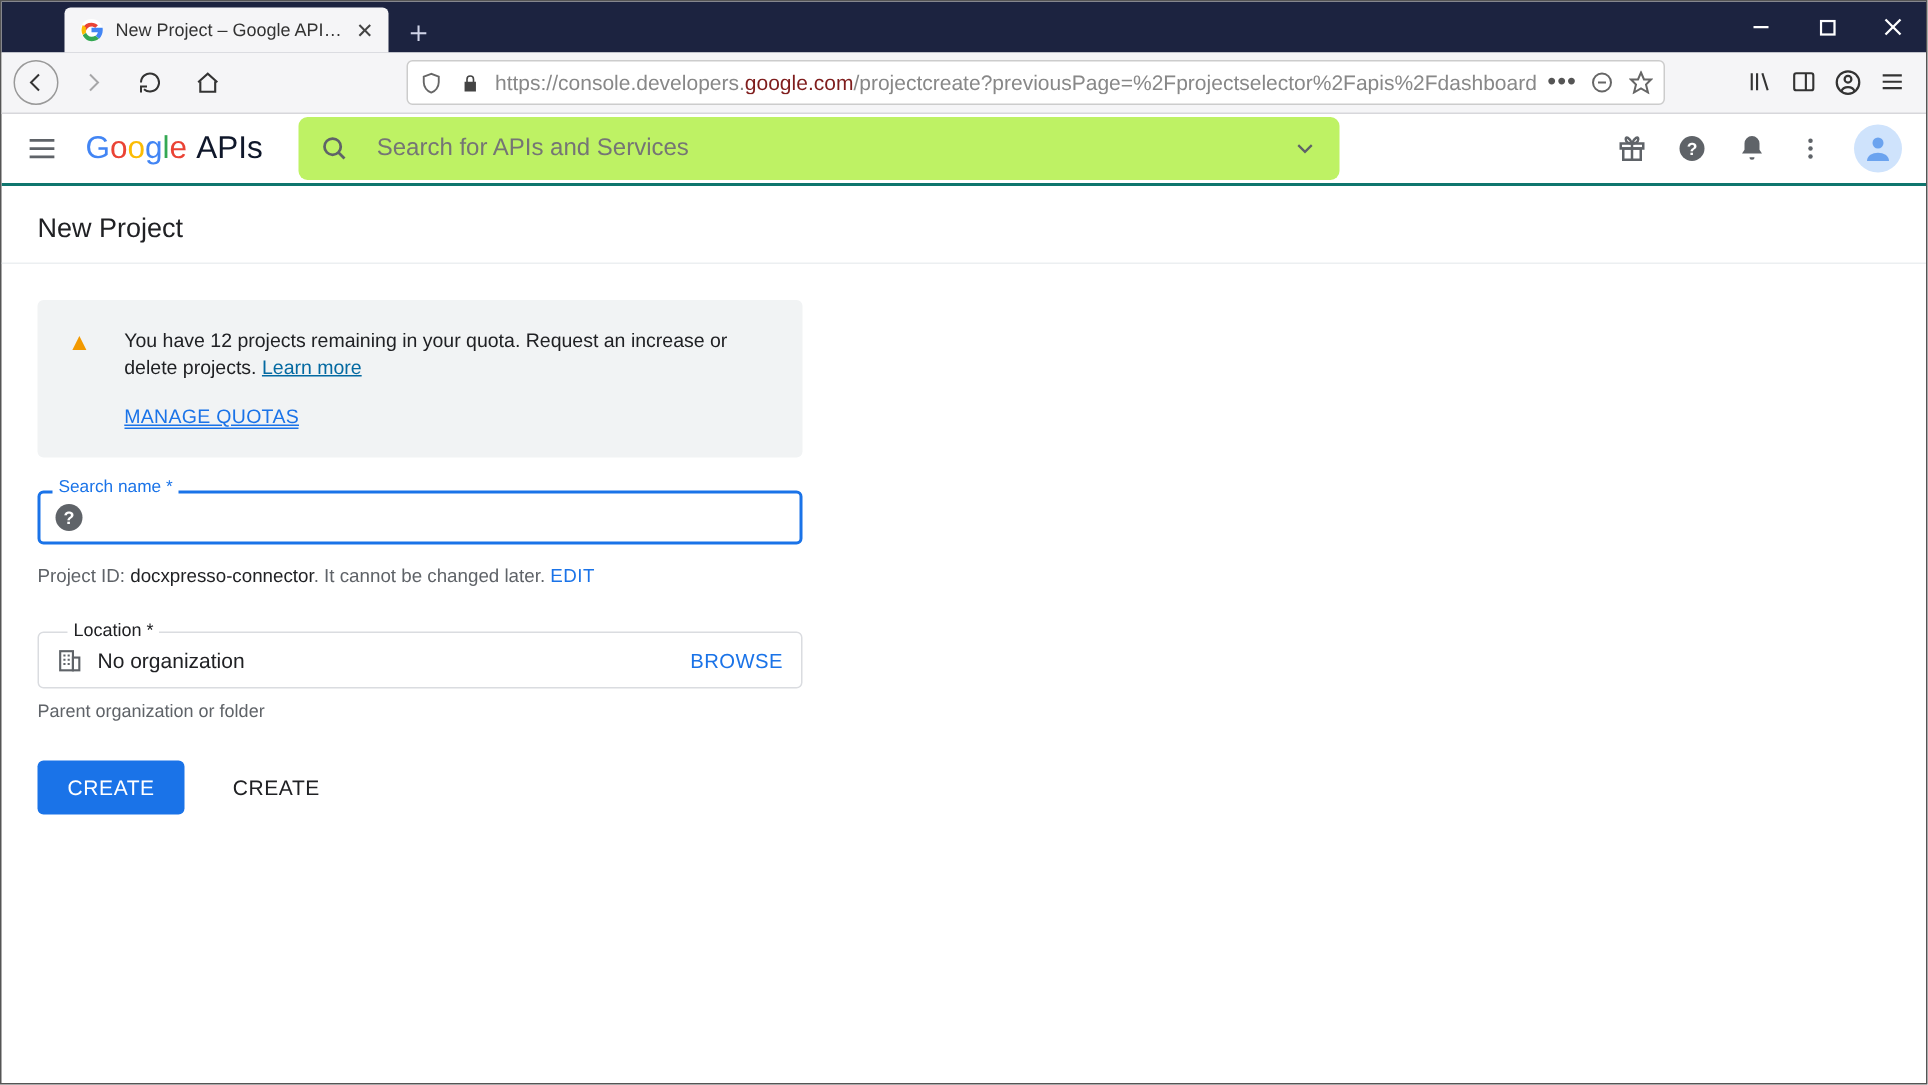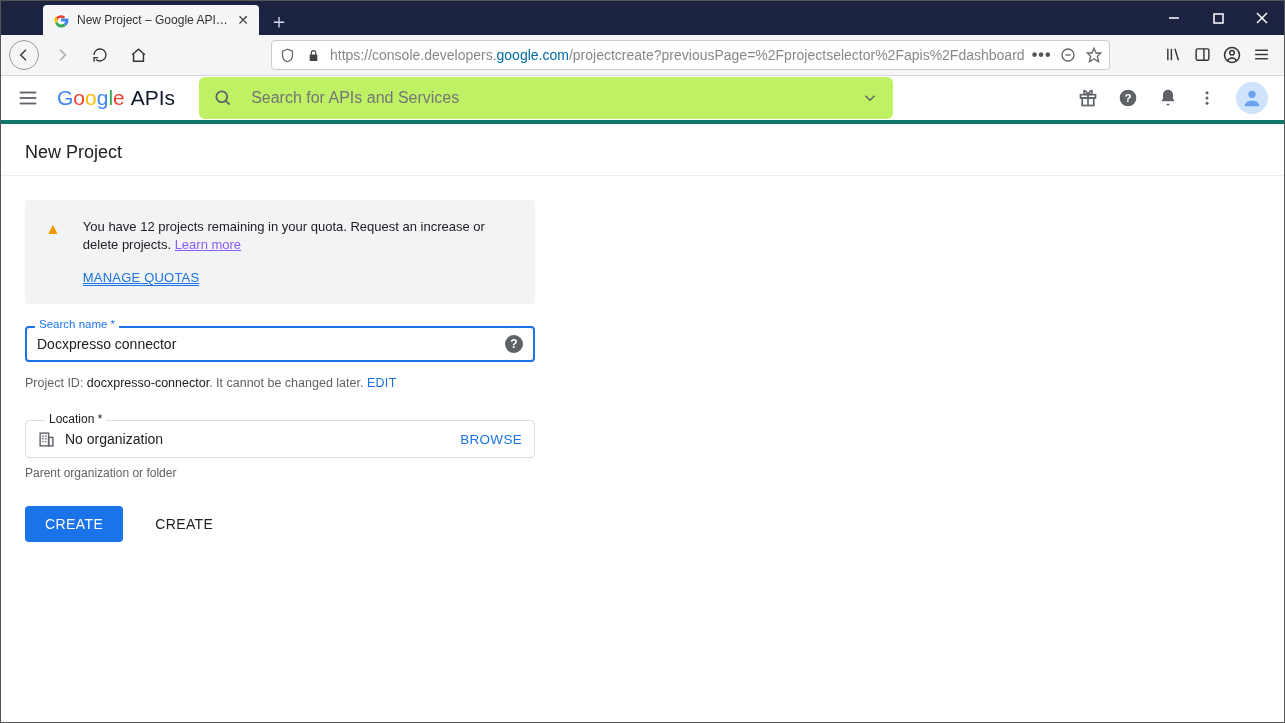--- a/index.html
+++ b/index.html
@@ -21,42 +21,42 @@
   .window-controls { margin-left: auto; display: flex; }
   .window-controls div { width: 44px; height: 34px; display:flex; align-items:center; justify-content:center; color:#fff; }
   .window-controls svg { stroke:#fff; }
 
   .addrbar { height: 41px; background:#f5f5f7; border-bottom:1px solid #d7d7db; display:flex; align-items:center; padding:0 8px; gap:8px; }
   .nav-btn { width:30px; height:30px; display:flex; align-items:center; justify-content:center; border-radius:4px; }
   .nav-circle { width:30px; height:30px; border:1px solid #999; border-radius:50%; display:flex; align-items:center; justify-content:center; }
   .urlbox { flex:0 0 820px; margin-left:110px; height:30px; border:1px solid #ccc; border-radius:4px; background:#fff; display:flex; align-items:center; padding:0 6px; gap:8px; }
   .urlbox .icon-slot { width:18px; display:flex; justify-content:center; color:#666;}
   .url-text { flex:1; font-size:14px; color:#888; white-space:nowrap; overflow:hidden; }
-  .url-text .dark { color:#0369a1; }
+  .url-text .dark { color:#7f1d1d; }
   .right-icons { margin-left:auto; display:flex; gap:12px; padding-right:6px; }
 
   
-  .gapi-header { height:48px; border-bottom:4px solid #0f766e; display:flex; align-items:center; padding:0 16px; gap:18px;justify-content:center; }
+  .gapi-header { height:48px; border-bottom:2px solid #0f766e; display:flex; align-items:center; padding:0 16px; gap:18px;justify-content:center; }
   .hamburger { color:#5f6368; cursor:pointer; }
   .logo-block { display:flex; align-items:baseline; gap:4px; font-size:21px; font-weight:400; }
   .logo-block .apis { color:#0f172a; font-size:21px; margin-left:2px;}
   .g-b { color:#4285F4; } .g-r { color:#EA4335; } .g-y { color:#FBBC04; } .g-g { color:#34A853; }
   .searchbar { margin-left:6px; flex:0 0 694px; height:42px; background:#bef264; border-radius:6px; display:flex; align-items:center; padding:0 14px; gap:18px; color:#5f6368; }
   .searchbar input { flex:1; border:none; background:transparent; font-size:16px; color:#5f6368; outline:none; }
   .header-right { margin-left:auto; display:flex; align-items:center; gap:20px; color:#5f6368; }
   .avatar { width:32px; height:32px; border-radius:50%; background:#cfe3fc; display:flex; align-items:center; justify-content:center; }
 
   
   .page-title-bar { padding:18px 24px 12px; font-size:18px; color:#202124; border-bottom:1px solid #eceff1; }
   .content { padding:24px; }
 
   .quota-box { width:510px; background:#f1f3f4; border-radius:4px; padding:18px 20px 18px 20px; display:flex; gap:22px; }
   .quota-box .warn-icon { color:#f29900; font-size:16px; margin-top:2px;}
   .quota-box .msg { font-size:13px; color:#202124; line-height:18px; }
-  .quota-box a.learn { color:#8b5cf6; text-decoration:underline; }
+  .quota-box a.learn { color:#0369a1; text-decoration:underline; }
   .manage-quotas { display:inline-block; margin-top:16px; color:#1a73e8; font-size:13px; font-weight:500; border-bottom:1px solid #1a73e8; letter-spacing:.2px;}
 
   .field-wrap { width:510px; margin-top:22px; position:relative; }
   .field-label { position:absolute; top:-8px; left:10px; background:#fff; padding:0 4px; font-size:11.5px; color:#1a73e8; }
   .field-input-row { border:2px solid #1a73e8; border-radius:4px; height:36px; display:flex; align-items:center; padding:0 10px; gap:8px; }
   .field-input-row input { flex:1; border:none; outline:none; font-size:14px; color:#202124; }
   .help-circle { width:18px; height:18px; border-radius:50%; background:#5f6368; color:#fff; font-size:12px; font-weight:bold; display:flex; align-items:center; justify-content:center; }
 
   .proj-id-line { margin-top:14px; font-size:12.5px; color:#5f6368; }
   .proj-id-line .pid { color:#202124; }
@@ -269,21 +269,20 @@
       <div class="msg">
         <span>You have 12 projects remaining in your quota. Request an increase or delete projects. </span><a href="#" class="learn">Learn more</a>
       </div>
       <a href="#" class="manage-quotas">MANAGE QUOTAS</a>
     </div>
   </div>
 
   <div class="field-wrap">
     <span class="field-label">Search name *</span>
     <div class="field-input-row">
-      <input value="Docxpresso connector" style="">
       <span class="help-circle">?</span>
     </div>
   </div>
 
   <div class="proj-id-line">
     <span>Project ID: </span><span class="pid">docxpresso-connector</span><span>. It cannot be changed later.</span>
     <span class="edit">EDIT</span>
   </div>
 
   <div class="loc-wrap">

